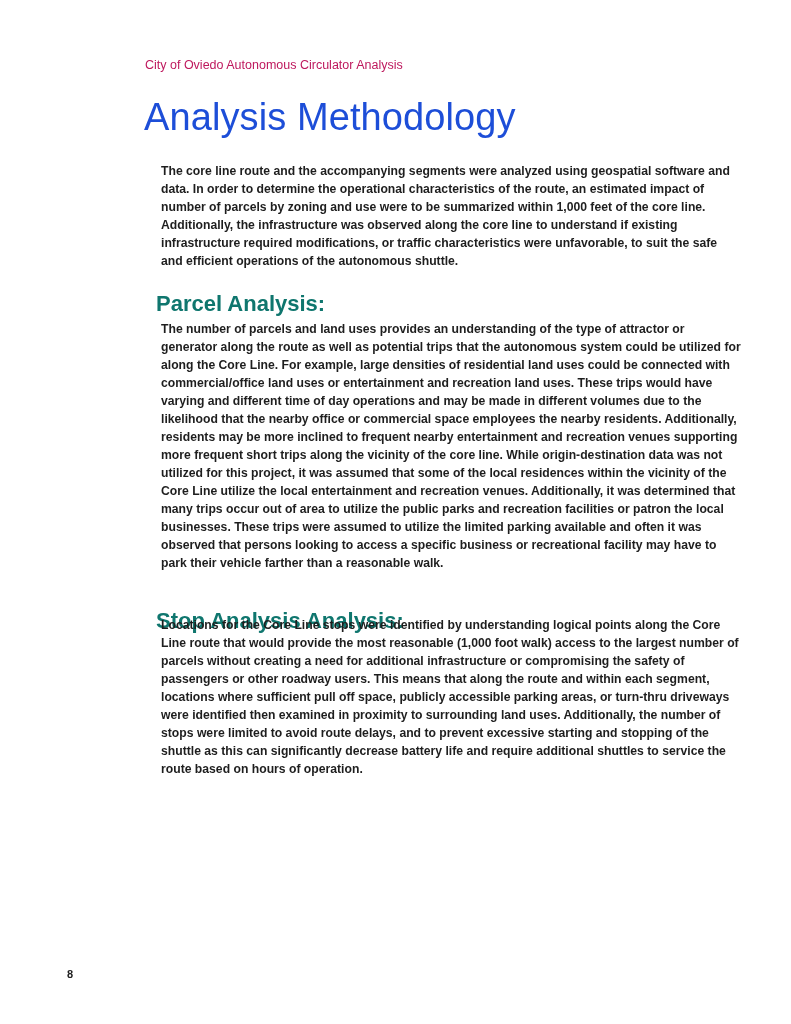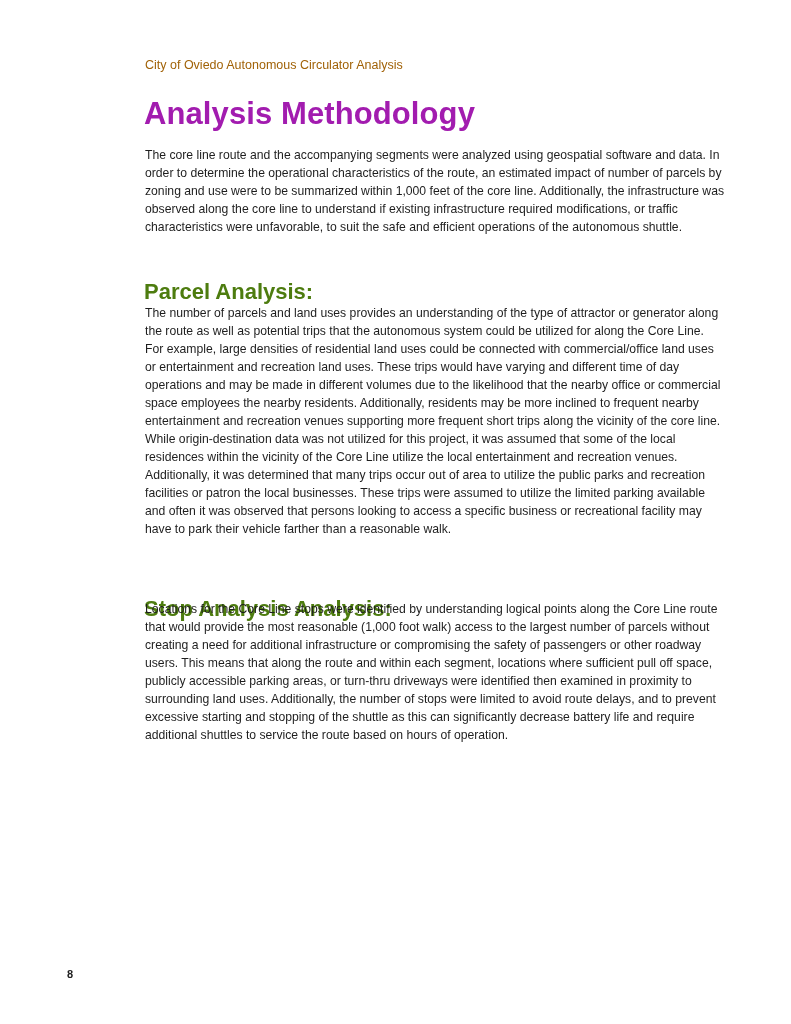--- a/index.html
+++ b/index.html
@@ -1,23 +1,23 @@
 <!DOCTYPE html>
 <html><head>
 <meta charset="utf-8">
 <style>
   html, body { margin:0; padding:0; background:#ffffff; }
   body { width:791px; height:1024px; position:relative; overflow:hidden;
          font-family:"Liberation Sans", "DejaVu Sans", sans-serif; color:#1e1e1e; }
-  .running-header { position:absolute; left:145px; top:58px; font-size:12.5px; color:#a16207; }
-  .page-title { position:absolute; left:144px; top:96px; margin:0; font-size:31px; font-weight:bold;
-                color:#a21caf; letter-spacing:0.1px; }
-  .para { position:absolute; left:145px; width:580px; margin:0; font-size:12.2px; line-height:18px;
-          color:#1e1e1e; }
-  .section-heading { position:absolute; left:144px; margin:0; font-size:22px; font-weight:bold; color:#4d7c0f; }
+  .running-header { position:absolute; left:145px; top:58px; font-size:12.5px; color:#be185d; }
+  .page-title { position:absolute; left:144px; top:96px; margin:0; font-size:38px; font-weight:normal;
+                color:#1d4ed8; letter-spacing:0.1px; }
+  .para { position:absolute; left:145px; width:580px; margin:16px; font-size:12.2px; line-height:18px;
+          color:#1e1e1e;font-weight:bold; }
+  .section-heading { position:absolute; left:144px; margin:12px; font-size:22px; font-weight:bold; color:#0f766e; }
   #p1 { top:146px; }
   #h2a { top:279px; }
   #p2 { top:304px; }
   #h2b { top:596px; }
   #p3 { top:600px; }
   .page-number { position:absolute; left:67px; top:968px; font-size:11px; font-weight:bold; color:#222; }
 </style>
 </head>
 <body>
 

